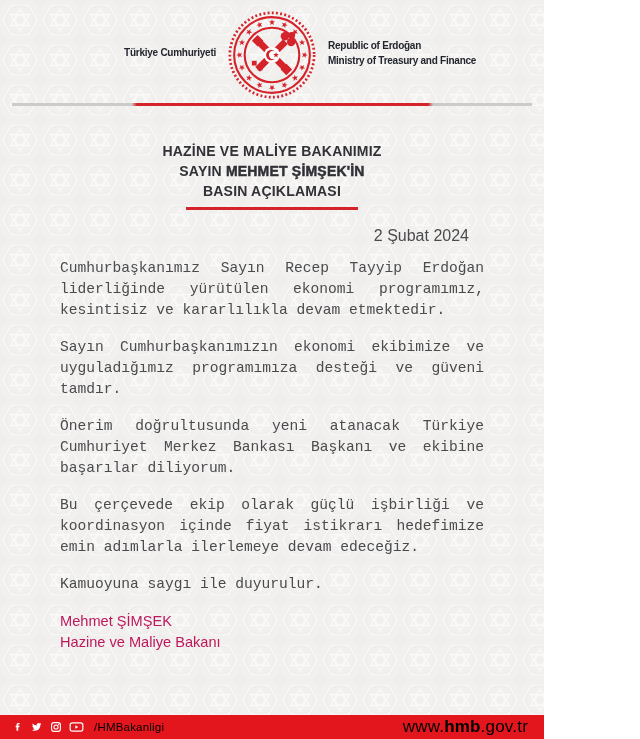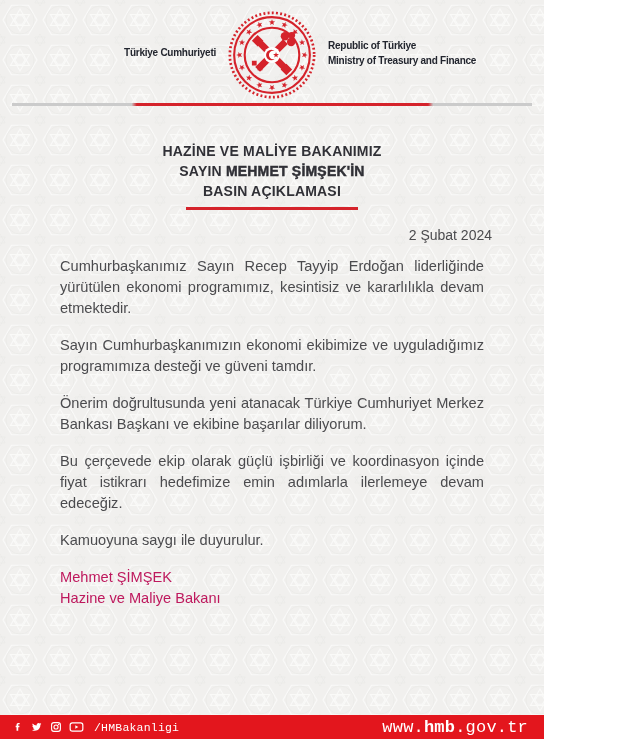--- a/index.html
+++ b/index.html
@@ -67,55 +67,55 @@
   .title-heavy { -webkit-text-stroke: 0.45px #303036; }
   .title-underline {
     width: 172px;
     height: 3px;
     margin: 6px auto 0;
     background: #d5232b;
   }
 
   
   .date-line {
-    margin: 17px 52px 0;
+    margin: 17px 75px 0;
     text-align: right;
-    font-size: 14px;
+    font-size: 16px;
     color: #4b4b4e;
   }
 
   
   .body-text {
     margin: 13px 60px 0;
     font-size: 14.6px;
     line-height: 21px;
     color: #4b4b4e;
     text-align: justify;
+    font-family: Liberation Mono, monospace;
   }
   .body-text p { margin-bottom: 16px; }
 
   .signature {
     margin: 5px 60px 0;
     font-size: 14.6px;
     line-height: 21px;
     color: #be185d;
   }
 
   
   .footer {
     position: absolute;
     left: 0; right: 0; bottom: 0;
     height: 24px;
     background: #e3161d;
     display: flex;
     align-items: center;
     justify-content: space-between;
     padding: 0 16px 0 12px;
-    color: #ffffff;
-    font-family: Liberation Mono, monospace;
+    color: #000000;
   }
   .social { display: flex; align-items: center; gap: 7px; }
   .social svg { display: block; }
   .handle { font-size: 11.5px; letter-spacing: 0.2px; margin-left: 3px; }
   .website { font-size: 17px; letter-spacing: 0.2px; }
   .website .b { font-weight: bold; }
 </style>
 </head>
 <body>
 
@@ -192,21 +192,21 @@
           <rect x="-21" y="6" width="5" height="5" fill="#d5232b"></rect>
           <rect x="-15" y="11" width="5" height="5" fill="#d5232b"></rect>
           <circle cx="0" cy="0" r="8.4" fill="#ffffff"></circle>
           <circle cx="-0.8" cy="0" r="5.4" fill="#d5232b"></circle>
           <circle cx="1.2" cy="0" r="4.4" fill="#ffffff"></circle>
           <use href="#st" transform="translate(4.2 0) scale(0.95)"></use>
         </g>
       </svg>
 
       <div class="org en">
-        <div>Republic of Türkiye</div>
+        <div>Republic of Erdoğan</div>
         <div>Ministry of Treasury and Finance</div>
       </div>
     </header>
 
     <div class="header-divider"></div>
 
     <div class="title-block">
       <div>HAZİNE VE MALİYE BAKANIMIZ</div>
       <div><span>SAYIN </span><span class="title-heavy">MEHMET ŞİMŞEK'İN</span></div>
       <div>BASIN AÇIKLAMASI</div>

